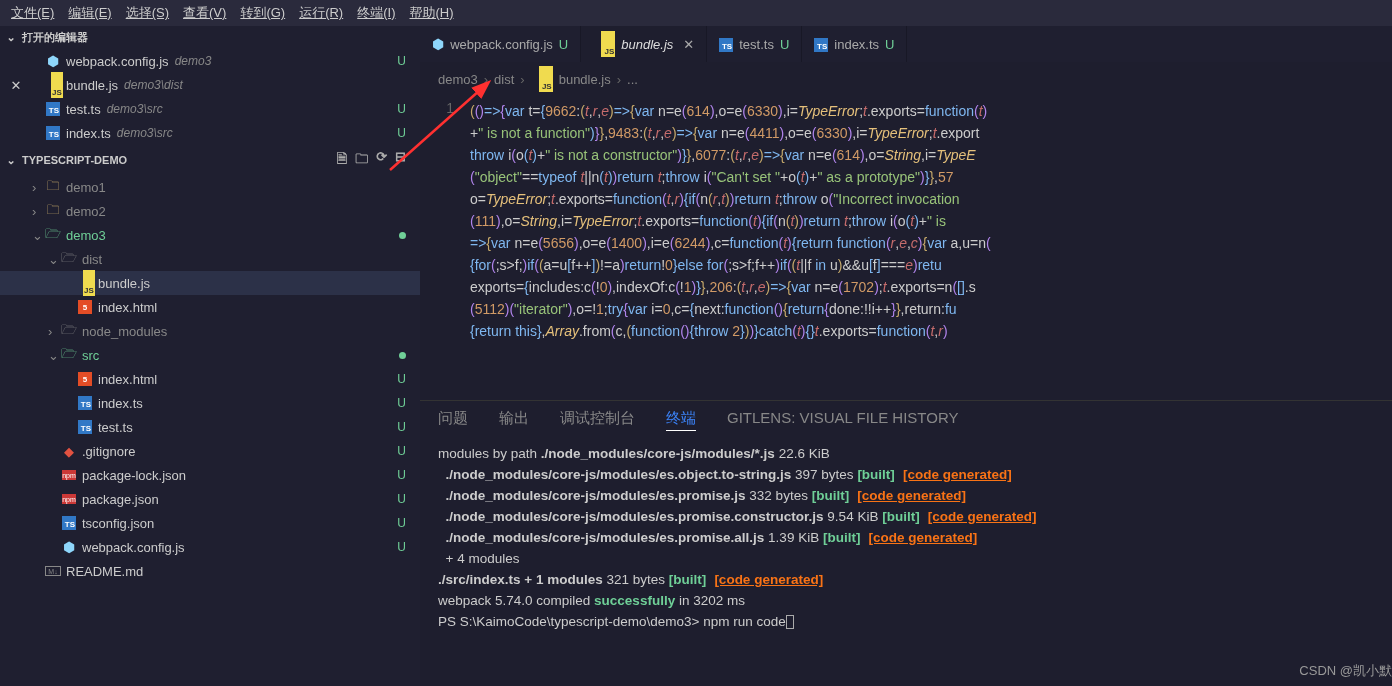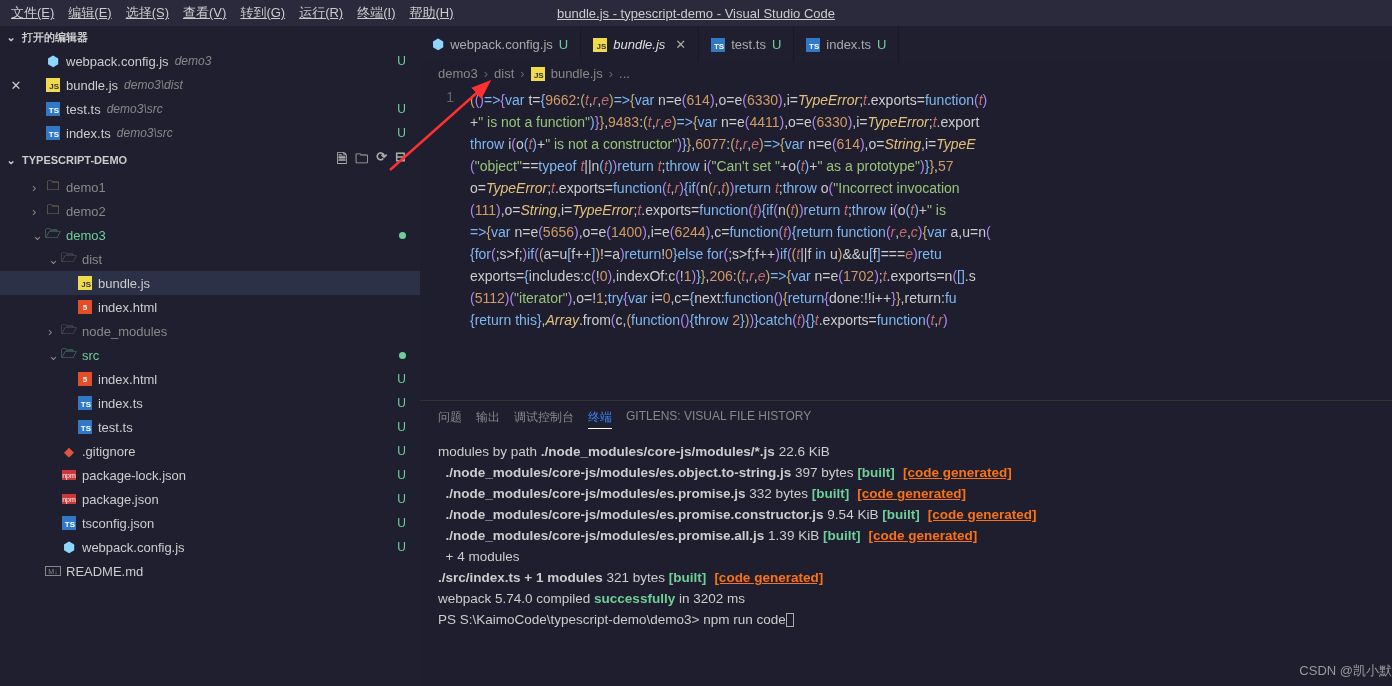--- a/index.html
+++ b/index.html
@@ -16,21 +16,21 @@
 .section-hdr .tools { margin-left:auto; display:flex; gap:8px; padding-right:10px; color:#aaa; font-size:13px; }
 .row { display:flex; align-items:center; height:24px; padding-left:8px; font-size:13px; color:#ccc; position:relative; }
 .row .close { width:16px; text-align:center; color:#ccc; }
 .row .indent { display:inline-block; }
 .row .icon { width:18px; display:inline-flex; justify-content:center; margin-right:4px; }
 .row .label { white-space:nowrap; }
 .row .dim { color:#888; font-style:italic; margin-left:6px; font-size:12px; }
 .row .badge { margin-left:auto; padding-right:14px; color:#6fcf97; font-size:12px; }
 .row.selected { background:#2c3148; }
 .dot-green { width:7px;height:7px;border-radius:50%;background:#6fcf97;display:inline-block;margin-left:auto;margin-right:14px; }
-.ic-js { background:#f0db4f;color:#333;font-size:8px;font-weight:bold;width:14px;height:14px;display:inline-flex;align-items:flex-end;justify-content:flex-end;padding:1px; }
+.ic-js { background:#f0db4f;color:#333;font-size:8px;font-weight:bold;width:14px;height:26px;display:inline-flex;align-items:flex-end;justify-content:flex-end;padding:1px;margin-left:8px; }
 .ic-ts { background:#3178c6;color:#fff;font-size:8px;font-weight:bold;width:14px;height:14px;display:inline-flex;align-items:flex-end;justify-content:flex-end;padding:1px; }
 .ic-webpack { color:#8ed6fb;font-size:14px; }
 .ic-html { background:#e44d26;color:#fff;font-size:8px;font-weight:bold;width:14px;height:14px;display:inline-flex;align-items:center;justify-content:center; }
 .ic-folder { color:#c5a86a; }
 .ic-folder-open { color:#6fcf97; }
 .ic-git { color:#e25241; }
 .ic-npm { background:#cb3837;color:#fff;font-size:7px;width:14px;height:10px;display:inline-flex;align-items:center;justify-content:center; }
 .ic-md { border:1px solid #888;color:#888;font-size:7px;width:16px;height:10px;display:inline-flex;align-items:center;justify-content:center; }
 .editor-area { flex:1; display:flex; flex-direction:column; background:#1e1e2e; }
 .tabs { height:36px; background:#1f1f30; display:flex; align-items:stretch; }
@@ -40,41 +40,40 @@
 .tab .tlabel.noitalic { font-style:normal; }
 .tab .tclose { color:#aaa; margin-left:4px; }
 .tab .tbadge { color:#6fcf97; }
 .breadcrumb { padding:4px 18px; font-size:13px; color:#888; display:flex; align-items:center; gap:6px; }
 .breadcrumb .sep { color:#666; }
 .code { flex:1; display:flex; font-family:Consolas,monospace; font-size:14px; overflow:hidden; padding-top:4px; }
 .gutter { width:50px; text-align:right; padding-right:16px; color:#666; }
 .codelines { flex:1; white-space:pre; line-height:22px; overflow:hidden; }
 .c-y { color:#c5a86a; } .c-p { color:#b084eb; } .c-b { color:#7fb7f0; } .c-o { color:#d19a66; } .c-g { color:#98c379; } .c-i { color:#c56c6c; font-style:italic; } .c-t { color:#e5c07b; font-style:italic; } .c-w { color:#ccc; }
 .panel { height:286px; background:#1e1e2e; border-top:1px solid #333; display:flex; flex-direction:column; }
-.panel-tabs { display:flex; gap:14px; padding:8px 18px; font-size:12px; color:#888; }
+.panel-tabs { display:flex; gap:31px; padding:8px 18px; font-size:15px; color:#888; }
 .panel-tabs .ptab.active { color:#3b82f6; border-bottom:1px solid #fff; padding-bottom:2px; }
 .term { flex:1; padding:4px 18px; font-family:Consolas,monospace; font-size:13.5px; line-height:20px; color:#ccc; white-space:pre; overflow:hidden; }
 .t-b { font-weight:bold; } .t-g { color:#6fcf97; font-weight:bold; } .t-y { color:#f97316;text-decoration:underline; }
 .arrow { position:absolute; pointer-events:none; }
 .watermark { position:absolute; right:0; bottom:6px; color:#999; font-size:13px; }
 .cursor-box { display:inline-block; width:8px; height:14px; border:1px solid #aaa; vertical-align:middle; }
 </style>
 </head>
 <body>
 
 <div class="menubar">
   <span>文件(E)</span>
   <span>编辑(E)</span>
   <span>选择(S)</span>
   <span>查看(V)</span>
   <span>转到(G)</span>
   <span>运行(R)</span>
   <span>终端(I)</span>
   <span>帮助(H)</span>
-  <span class="title-center">bundle.js - typescript-demo - Visual Studio Code</span>
 </div>
 
 <div class="main">
   <div class="sidebar">
     <div class="section-hdr">
       <span class="chev">⌄</span>
       <span>打开的编辑器</span>
     </div>
     <div id="open-editors">
         <div class="row">

